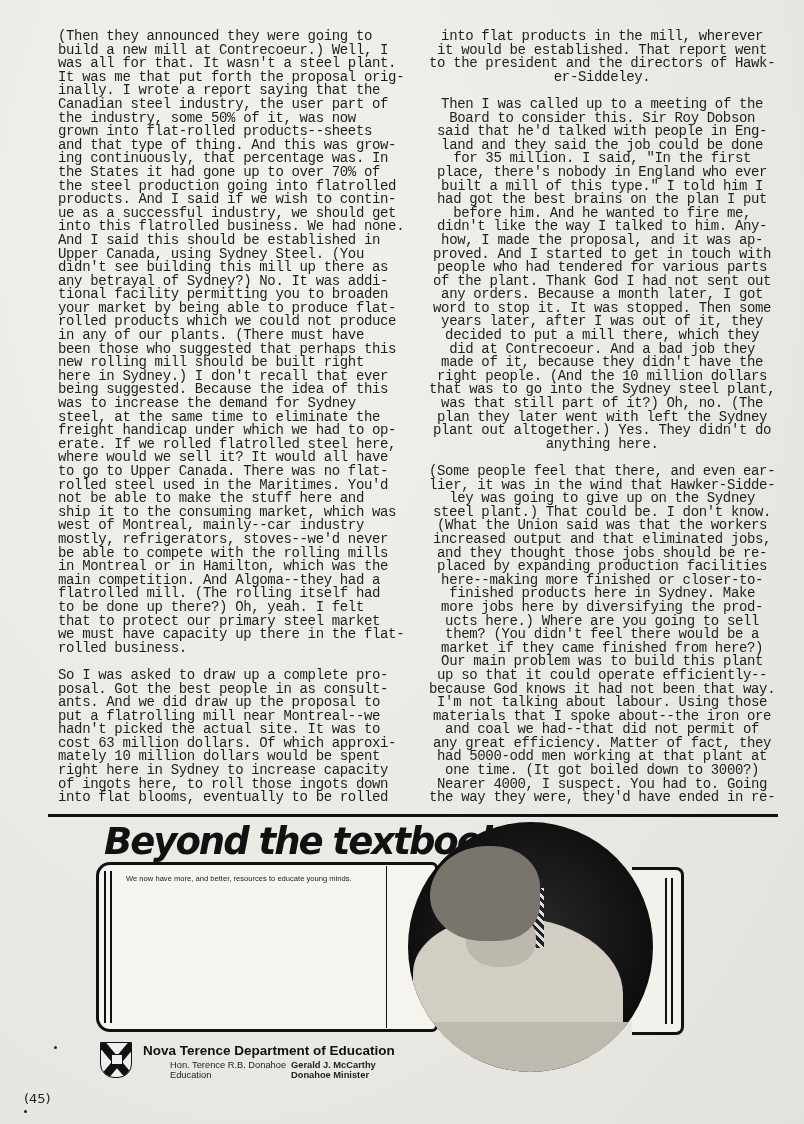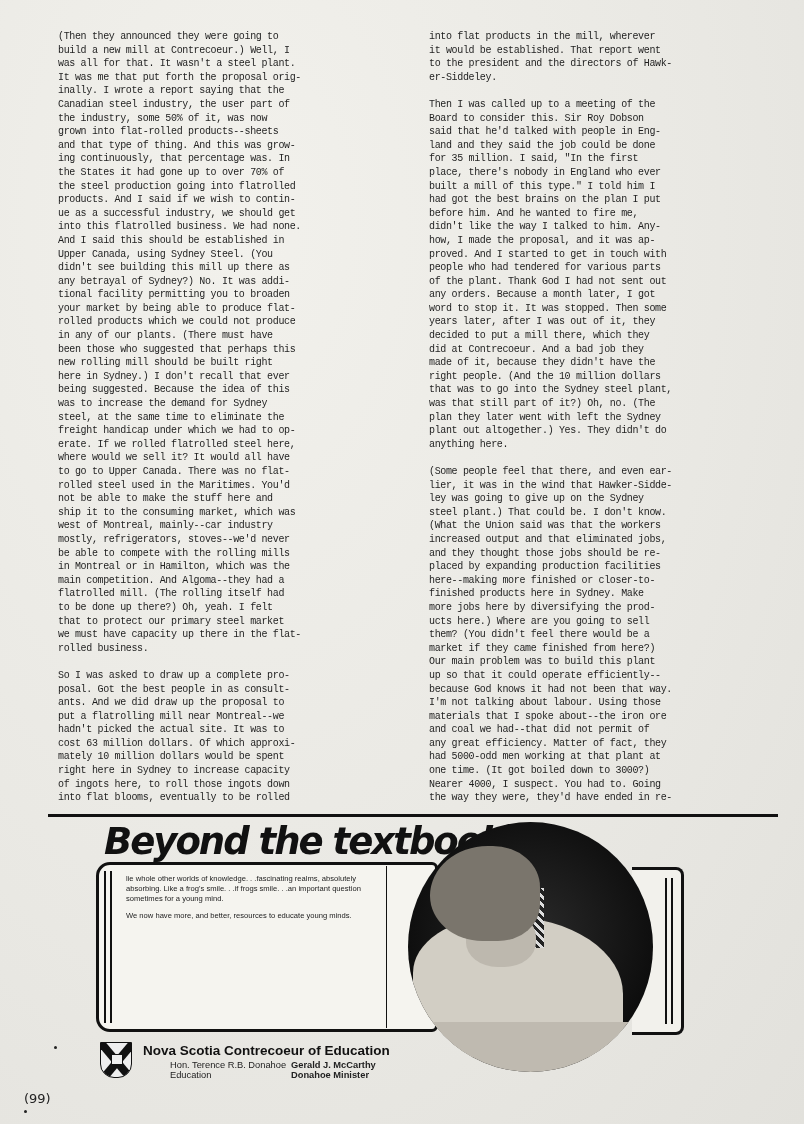--- a/index.html
+++ b/index.html
@@ -10,27 +10,27 @@
     font-family: "Liberation Mono", "DejaVu Sans Mono", monospace;
     color: #1e1e1e;
   }
   .page-texture {
     position: absolute; inset: 0;
     background: radial-gradient(ellipse at 30% 20%, #f2f1ec 0%, #e9e8e3 60%, #e2e1dc 100%);
   }
   .col {
     position: absolute;
     top: 30px;
-    font-size: 10px;
+    font-size: 14px;
     line-height: 13.6px;
     white-space: pre;
     letter-spacing: -0.35px;
   }
   .col-left { left: 58px; }
-  .col-right { left: 429px; }
+  .col-right { left: 429px; text-align: center; }
   .col .line { display: block; height: 13.6px; }
   .col .gap { display: block; height: 13.6px; }
   .rule {
     position: absolute; left: 48px; top: 814px; width: 730px; height: 3px;
     background: #111;
   }
   .ad-headline {
     position: absolute; left: 104px; top: 820px;
     font-family: "DejaVu Sans", "Liberation Sans", sans-serif;
     font-weight: bold; font-style: italic;
@@ -137,42 +137,41 @@
 <div class="col col-right" id="col-right"><span class="line">into flat products in the mill, wherever</span><span class="line">it would be established. That report went</span><span class="line">to the president and the directors of Hawk-</span><span class="line">er-Siddeley.</span><span class="gap"></span><span class="line">Then I was called up to a meeting of the</span><span class="line">Board to consider this. Sir Roy Dobson</span><span class="line">said that he'd talked with people in Eng-</span><span class="line">land and they said the job could be done</span><span class="line">for 35 million. I said, "In the first</span><span class="line">place, there's nobody in England who ever</span><span class="line">built a mill of this type." I told him I</span><span class="line">had got the best brains on the plan I put</span><span class="line">before him. And he wanted to fire me,</span><span class="line">didn't like the way I talked to him. Any-</span><span class="line">how, I made the proposal, and it was ap-</span><span class="line">proved. And I started to get in touch with</span><span class="line">people who had tendered for various parts</span><span class="line">of the plant. Thank God I had not sent out</span><span class="line">any orders. Because a month later, I got</span><span class="line">word to stop it. It was stopped. Then some</span><span class="line">years later, after I was out of it, they</span><span class="line">decided to put a mill there, which they</span><span class="line">did at Contrecoeur. And a bad job they</span><span class="line">made of it, because they didn't have the</span><span class="line">right people. (And the 10 million dollars</span><span class="line">that was to go into the Sydney steel plant,</span><span class="line">was that still part of it?) Oh, no. (The</span><span class="line">plan they later went with left the Sydney</span><span class="line">plant out altogether.) Yes. They didn't do</span><span class="line">anything here.</span><span class="gap"></span><span class="line">(Some people feel that there, and even ear-</span><span class="line">lier, it was in the wind that Hawker-Sidde-</span><span class="line">ley was going to give up on the Sydney</span><span class="line">steel plant.) That could be. I don't know.</span><span class="line">(What the Union said was that the workers</span><span class="line">increased output and that eliminated jobs,</span><span class="line">and they thought those jobs should be re-</span><span class="line">placed by expanding production facilities</span><span class="line">here--making more finished or closer-to-</span><span class="line">finished products here in Sydney. Make</span><span class="line">more jobs here by diversifying the prod-</span><span class="line">ucts here.) Where are you going to sell</span><span class="line">them? (You didn't feel there would be a</span><span class="line">market if they came finished from here?)</span><span class="line">Our main problem was to build this plant</span><span class="line">up so that it could operate efficiently--</span><span class="line">because God knows it had not been that way.</span><span class="line">I'm not talking about labour. Using those</span><span class="line">materials that I spoke about--the iron ore</span><span class="line">and coal we had--that did not permit of</span><span class="line">any great efficiency. Matter of fact, they</span><span class="line">had 5000-odd men working at that plant at</span><span class="line">one time. (It got boiled down to 3000?)</span><span class="line">Nearer 4000, I suspect. You had to. Going</span><span class="line">the way they were, they'd have ended in re-</span></div>
 
 <div class="rule"></div>
 
 <div class="ad-headline">Beyond the textbook...</div>
 
 <div class="book">
   <div class="book-pages"></div>
   <div class="book-spine"></div>
   <div class="ad-copy">
-    <p>lie whole other worlds of knowledge. . .fascinating realms, absolutely absorbing. Like a frog's smile. . .if frogs smile. . .an important question sometimes for a young mind.</p>
     <p>We now have more, and better, resources to educate young minds.</p>
   </div>
 </div>
 
 <div class="photo-frame"></div>
 <div class="photo">
   <div class="boy-sweater"></div>
   <div class="boy-collar"></div>
   <div class="boy-face"></div>
   <div class="boy-hair"></div>
   <div class="desk"></div>
 </div>
 
 <div class="crest">
   <div class="crest-shield"></div>
 </div>
-<div class="dept-name">Nova Scotia Contrecoeur of Education</div>
+<div class="dept-name">Nova Terence Department of Education</div>
 <div class="officer officer-1">
   <div>Hon. Terence R.B. Donahoe</div>
   <div>Education</div>
 </div>
 <div class="officer officer-2">
   <div>Gerald J. McCarthy</div>
   <div>Donahoe Minister</div>
 </div>
 
-<div class="page-number">(99)</div>
+<div class="page-number">(45)</div>
 <div class="dot" style="left:54px;top:1046px"></div>
 <div class="dot" style="left:24px;top:1110px"></div>
 
 </body></html>

